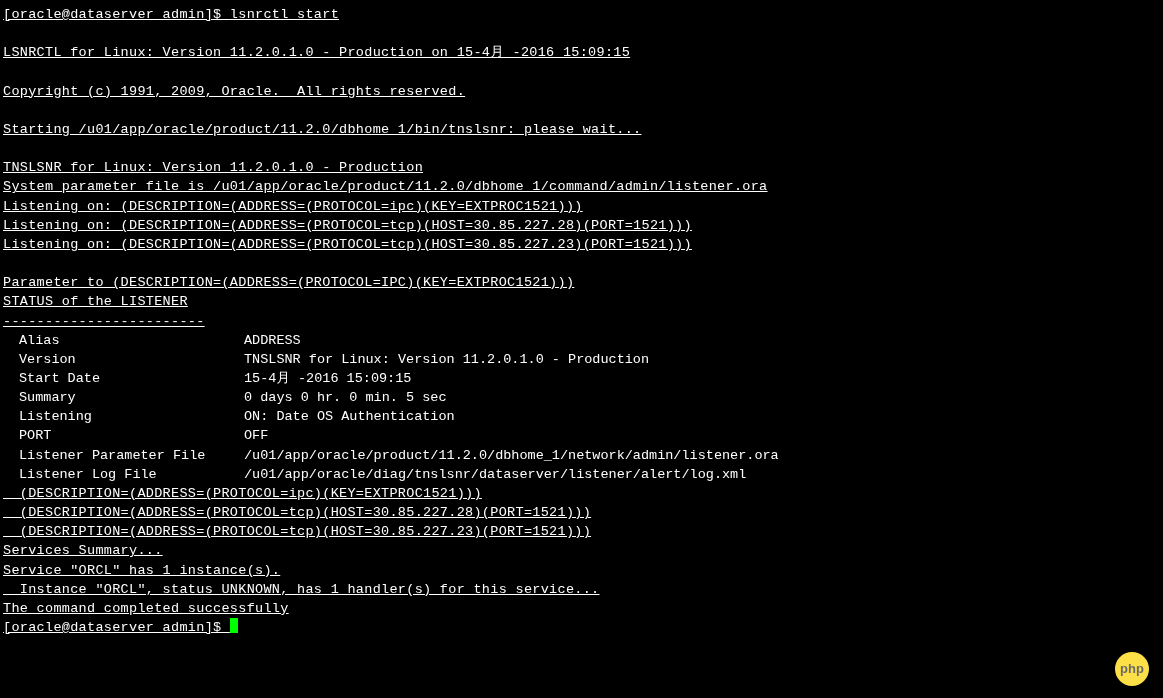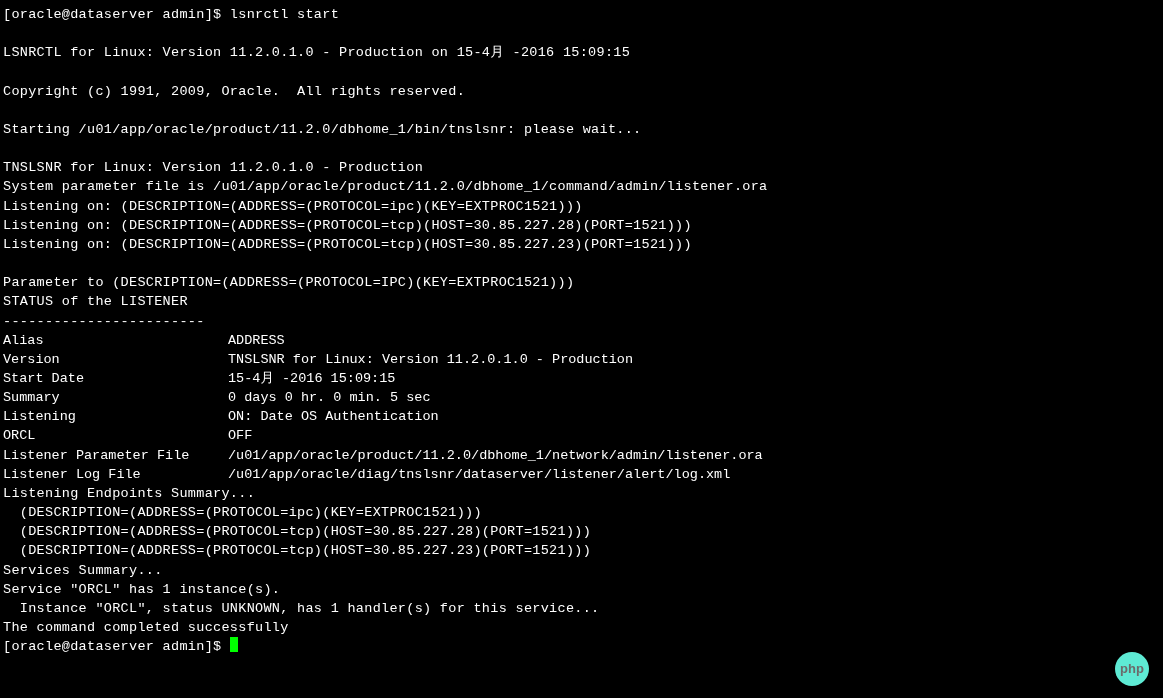--- a/index.html
+++ b/index.html
@@ -15,20 +15,21 @@
       line-height: 1.42;
       padding: 5px 3px;
       width: 1163px;
       height: 698px;
       overflow: hidden;
       position: relative;
     }
     .terminal-line {
       white-space: pre;
       letter-spacing: 0.3px;
+      text-decoration: underline;
     }
     .blank-line {
       height: 1.42em;
     }
     .cursor {
       display: inline-block;
       width: 8.5px;
       height: 15px;
       background-color: #00ff00;
       vertical-align: text-bottom;
@@ -37,35 +38,36 @@
       display: flex;
       flex-direction: row;
     }
     .badge {
       position: absolute;
       bottom: 12px;
       right: 14px;
       width: 34px;
       height: 34px;
       border-radius: 50%;
-      background-color: #5eead4;
+      background-color: #fde047;
       display: flex;
       align-items: center;
       justify-content: center;
       font-family: Arial, sans-serif;
       font-weight: bold;
       font-size: 13px;
       color: #6b6b6b;
     }
     .status-row {
       display: flex;
     }
     .status-key {
       width: 225px;
       white-space: pre;
+      margin-left: 16px;
     }
     .status-val {
       white-space: pre;
     }
   </style>
 </head>
 <body>
 
 <div class="terminal">
 
@@ -114,33 +116,32 @@
   </div>
   <div class="status-row">
     <span class="status-key">Summary</span>
     <span class="status-val">0 days 0 hr. 0 min. 5 sec</span>
   </div>
   <div class="status-row">
     <span class="status-key">Listening</span>
     <span class="status-val">ON: Date OS Authentication</span>
   </div>
   <div class="status-row">
-    <span class="status-key">ORCL</span>
+    <span class="status-key">PORT</span>
     <span class="status-val">OFF</span>
   </div>
   <div class="status-row">
     <span class="status-key">Listener Parameter File</span>
     <span class="status-val">/u01/app/oracle/product/11.2.0/dbhome_1/network/admin/listener.ora</span>
   </div>
   <div class="status-row">
     <span class="status-key">Listener Log File</span>
     <span class="status-val">/u01/app/oracle/diag/tnslsnr/dataserver/listener/alert/log.xml</span>
   </div>
 
-  <div class="terminal-line">Listening Endpoints Summary...</div>
   <div class="terminal-line">  (DESCRIPTION=(ADDRESS=(PROTOCOL=ipc)(KEY=EXTPROC1521)))</div>
   <div class="terminal-line">  (DESCRIPTION=(ADDRESS=(PROTOCOL=tcp)(HOST=30.85.227.28)(PORT=1521)))</div>
   <div class="terminal-line">  (DESCRIPTION=(ADDRESS=(PROTOCOL=tcp)(HOST=30.85.227.23)(PORT=1521)))</div>
   <div class="terminal-line">Services Summary...</div>
   <div class="terminal-line">Service "ORCL" has 1 instance(s).</div>
   <div class="terminal-line">  Instance "ORCL", status UNKNOWN, has 1 handler(s) for this service...</div>
   <div class="terminal-line">The command completed successfully</div>
 
   <div class="prompt-row">
     <span class="terminal-line">[oracle@dataserver admin]$ </span>

